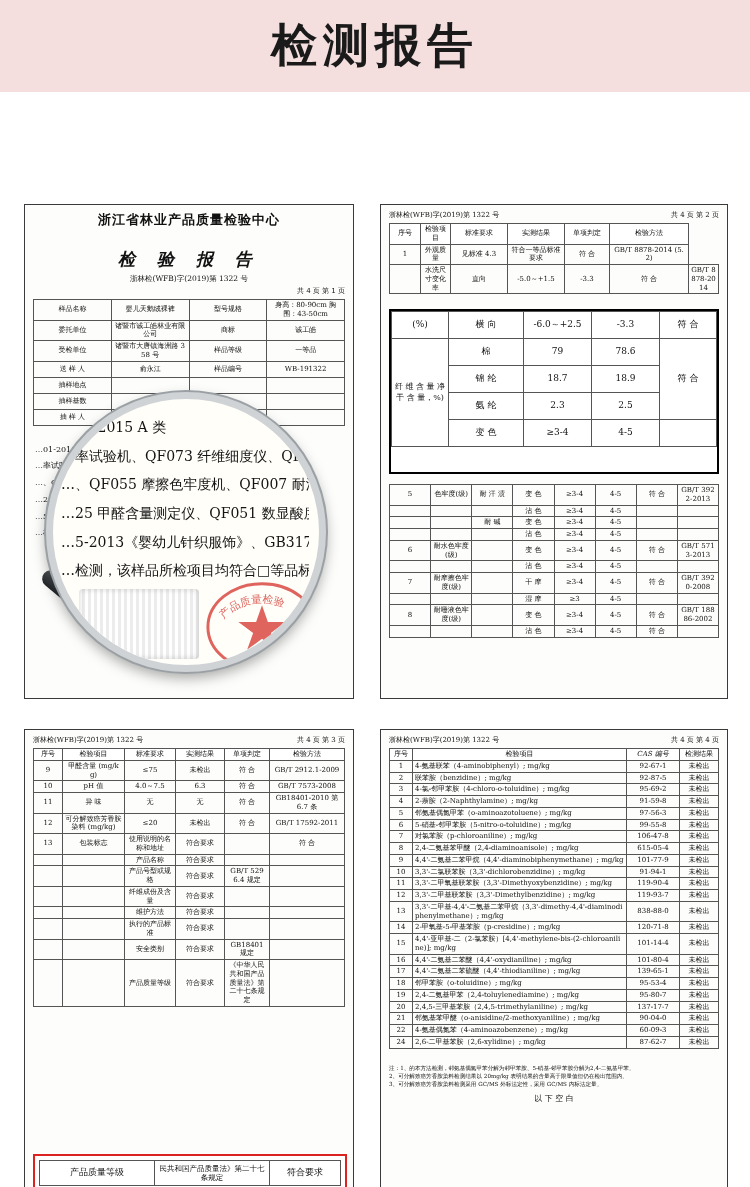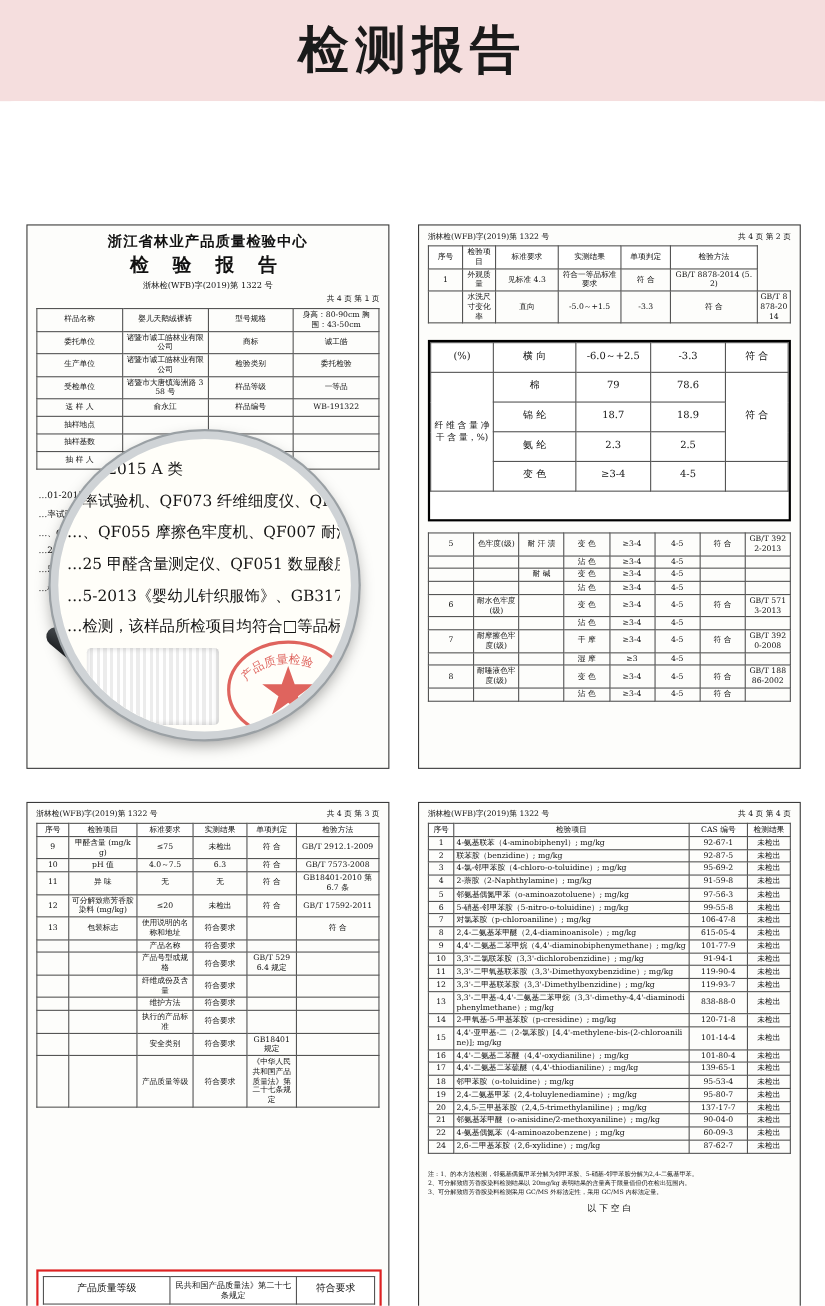--- a/index.html
+++ b/index.html
@@ -40,21 +40,21 @@
   .p2{left:380px;top:112px;width:348px;height:495px;}
   .p3{left:24px;top:637px;width:330px;height:520px;}
   .p4{left:380px;top:637px;width:348px;height:520px;}
 
   .doc-head{
     text-align:center;
     font-family:"DejaVu Serif","Liberation Serif",serif;
     padding-top:6px;
   }
   .doc-org{font-size:13px;font-weight:bold;letter-spacing:1px;}
-  .doc-title{font-size:17px;font-weight:bold;letter-spacing:8px;margin-top:0;}
+  .doc-title{font-size:17px;font-weight:bold;letter-spacing:8px;margin-top:19px;font-style:italic;}
   .doc-no{font-size:7.5px;margin-top:3px;}
   .doc-pg{font-size:7px;text-align:right;padding-right:8px;margin-top:2px;}
 
   table.t{
     border-collapse:collapse;
     width:calc(100% - 16px);
     margin:3px 8px 12px 8px;
     font-size:7px;
     font-family:"DejaVu Serif","Liberation Serif",serif;
     table-layout:fixed;
@@ -176,26 +176,20 @@
             <td class="c">婴儿天鹅绒裸裤</td>
             <td class="c">型号规格</td>
             <td class="c">身高：80-90cm
 胸围：43-50cm</td>
           </tr>
           <tr>
             <td class="c">委托单位</td>
             <td class="c">诸暨市诚工皓林业有限公司</td>
             <td class="c">商标</td>
             <td class="c">诚工皓</td>
-          </tr>
-          <tr>
-            <td class="c">生产单位</td>
-            <td class="c">诸暨市诚工皓林业有限公司</td>
-            <td class="c">检验类别</td>
-            <td class="c">委托检验</td>
           </tr>
           <tr>
             <td class="c">受检单位</td>
             <td class="c">诸暨市大唐镇海洲路 358 号</td>
             <td class="c">样品等级</td>
             <td class="c">一等品</td>
           </tr>
           <tr>
             <td class="c">送 样 人</td>
             <td class="c">俞永江</td>
@@ -574,21 +568,21 @@
   <div class="page p4">
     <div style="display:flex;justify-content:space-between;padding:5px 8px 0 8px;font-size:7px;font-family:'DejaVu Serif',serif;">
       <span>浙林检(WFB)字(2019)第 1322 号</span>
       <span>共 4 页 第 4 页</span>
     </div>
     <table class="t xtiny">
       <thead>
           <tr id="p4-head">
             <th style="width: 18px;">序号</th>
             <th>检验项目</th>
-            <th style="width: 48px;">CAS 编号</th>
+            <th style="width: 48px; font-style: italic;">CAS 编号</th>
             <th style="width: 34px;">检测结果</th>
           </tr>
         </thead>
       <tbody id="p4-body">
           <tr>
             <td class="c">1</td>
             <td class="">4-氨基联苯（4-aminobiphenyl）; mg/kg</td>
             <td class="c">92-67-1</td>
             <td class="c">未检出</td>
           </tr>

